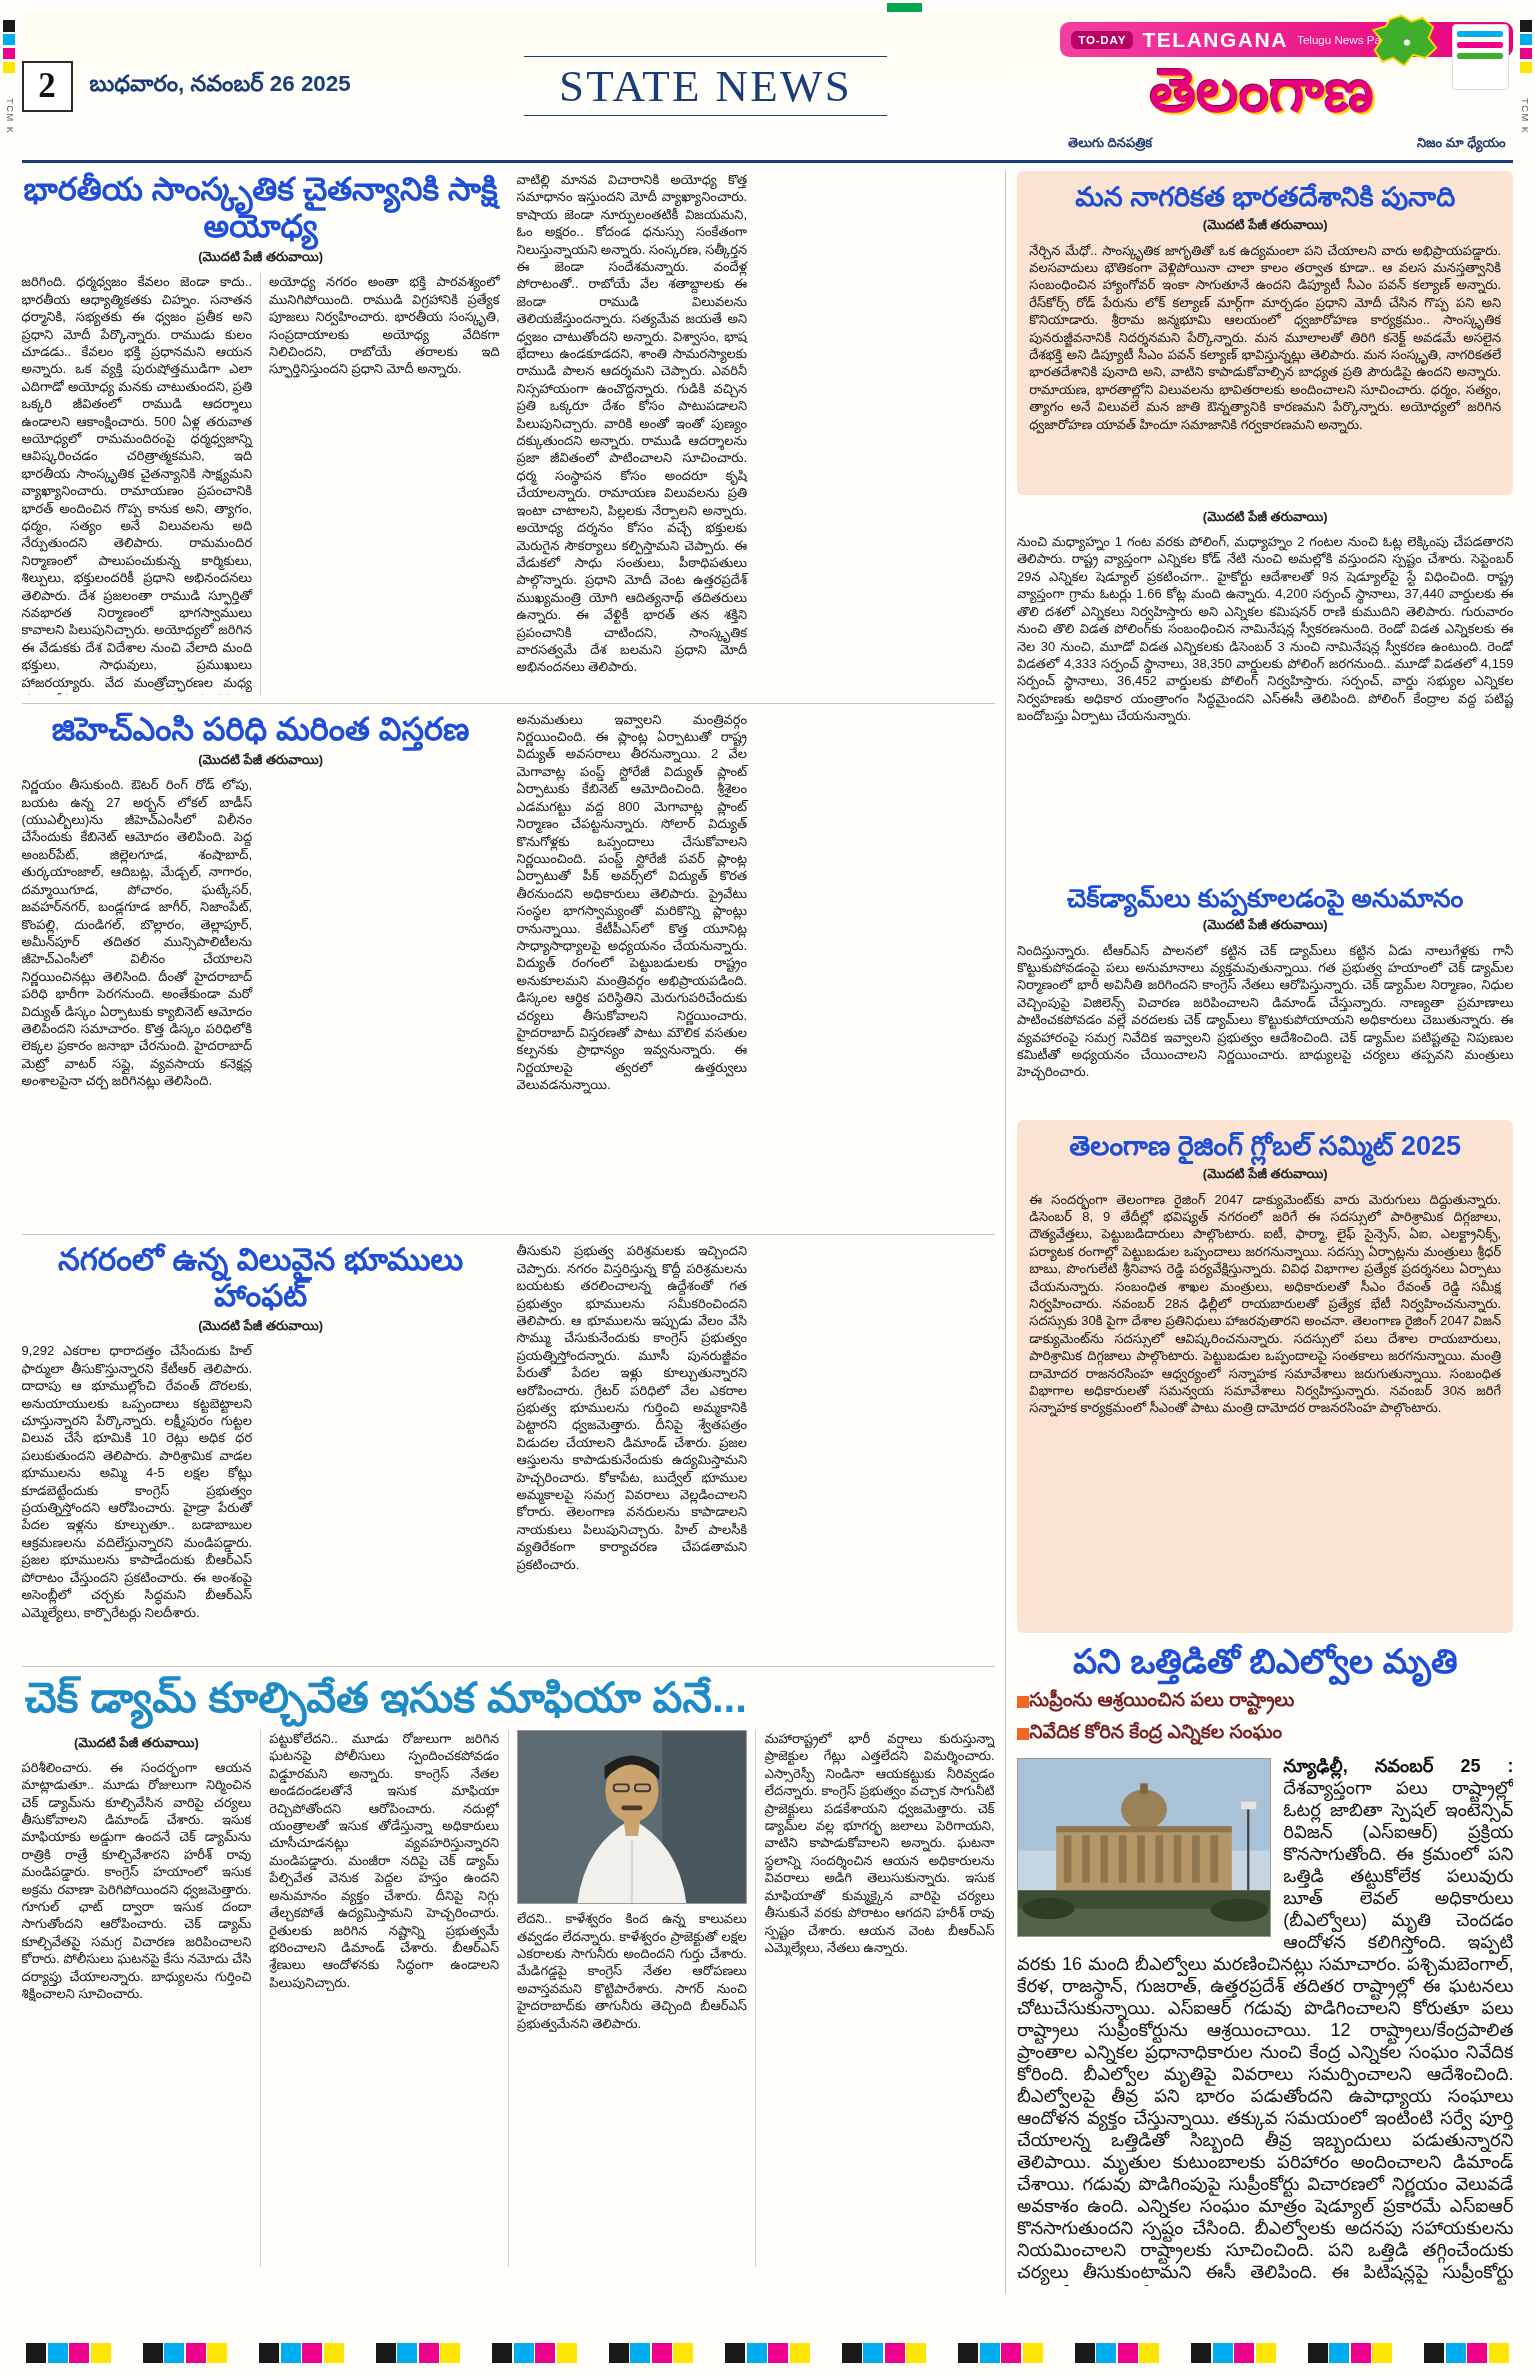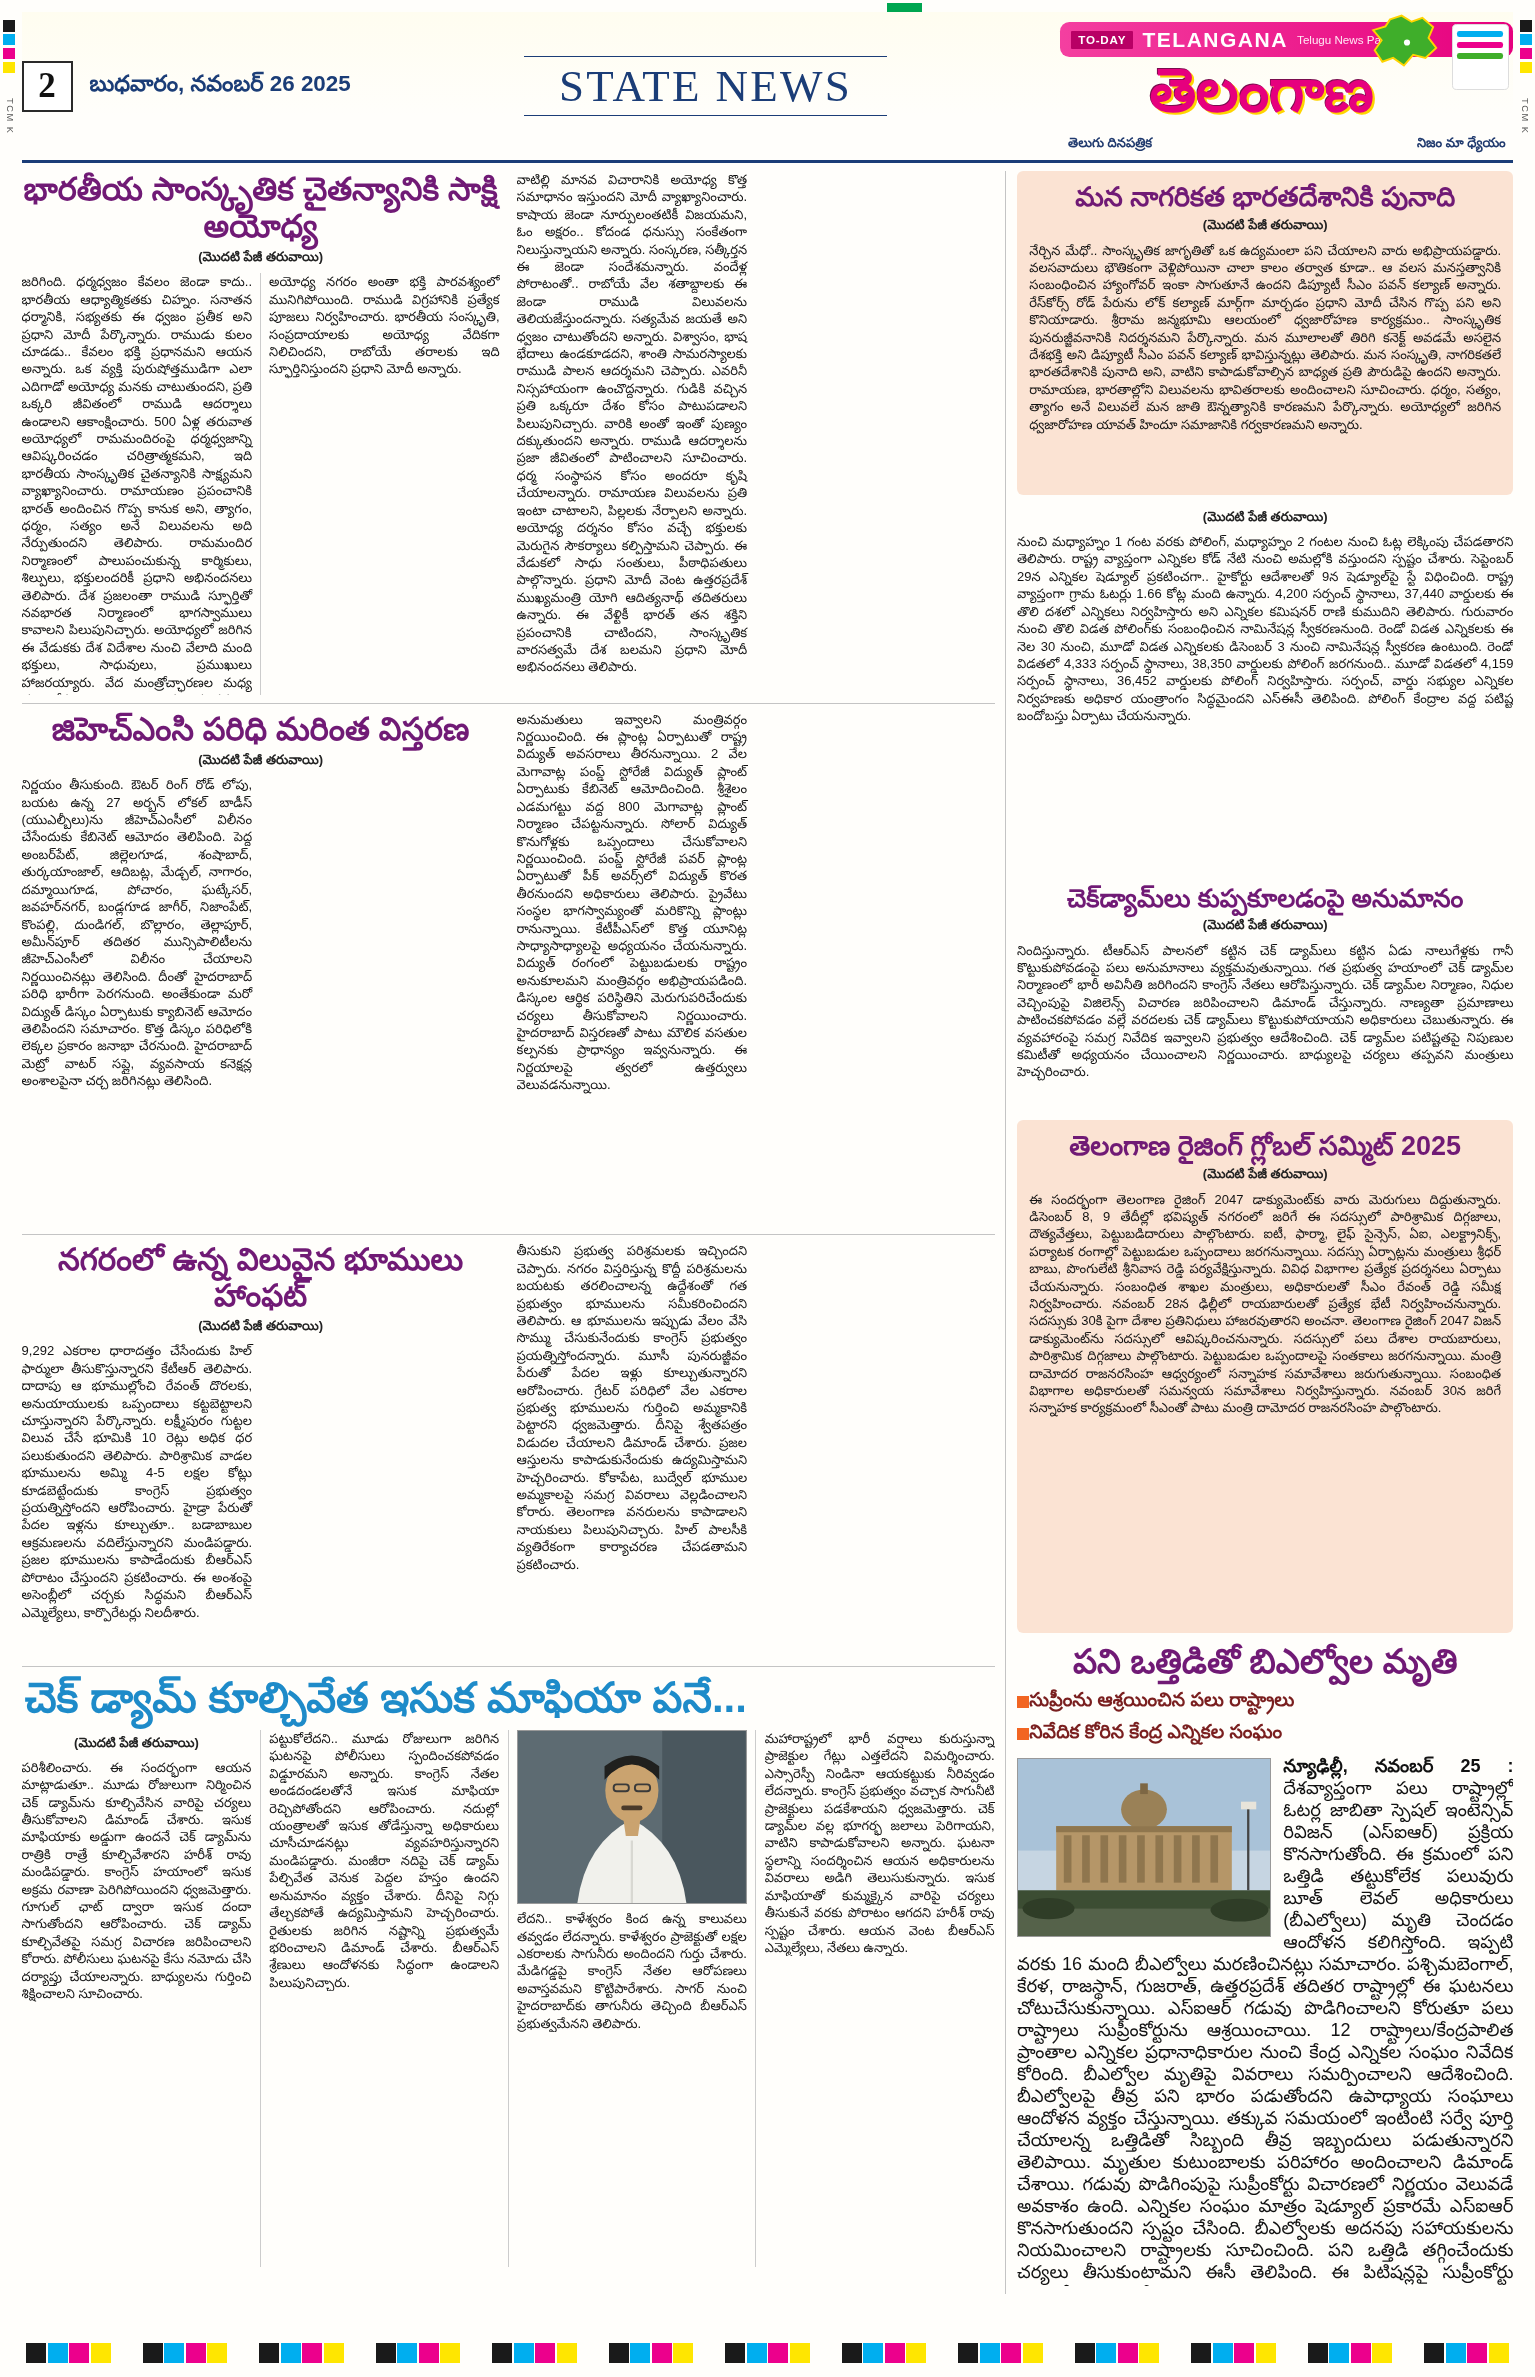--- a/index.html
+++ b/index.html
@@ -26,21 +26,21 @@
                font-family:"Liberation Serif","DejaVu Serif",serif;font-size:35px;font-weight:bold;color:#111;background:#fff;}
   .date-text{margin-left:17px;font-size:22.4px;font-weight:bold;color:var(--navy);white-space:nowrap;}
   .section-title{flex:1;text-align:center;font-family:"Liberation Serif","DejaVu Serif",serif;
                  font-size:45px;letter-spacing:2.3px;color:var(--navy);font-weight:normal;}
   .section-title .inner{display:inline-block;border-top:1.5px solid var(--navy);border-bottom:1.5px solid var(--navy);
                  padding:3.1px 35px;}
   
   .masthead{position:relative;width:453px;height:143px;flex:none;}
   .mast-banner{position:absolute;top:7.7px;left:0;right:0;height:35px;background:linear-gradient(90deg,#f43fa0,#e6007e);
                border-radius:9.3px;display:flex;align-items:center;padding:0 10.8px;gap:9.3px;}
-  .mast-today{background:#b80065;color:#fff;font-size:11.6px;font-weight:bold;padding:2.3px 7px;border-radius:1px;letter-spacing:0.8px;}
+  .mast-today{background:#b80065;color:#fff;font-size:11.6px;font-weight:bold;padding:2.3px 7px;border-radius:6px;letter-spacing:0.8px;}
   .mast-brand{color:#fff;font-size:21px;font-weight:bold;letter-spacing:1.5px;}
   .mast-brand-sub{color:#ffe9f5;font-size:11.6px;}
   .mast-panel{position:absolute;top:9.3px;right:4.6px;width:57px;height:66px;background:#fff;border:0.8px solid #ddd;
               border-radius:4.6px;display:flex;flex-direction:column;gap:4.6px;padding:6.2px 4.6px;z-index:3;}
   .mast-panel i{display:block;height:6.2px;border-radius:2.3px;}
   .mast-map{position:absolute;top:-1.5px;right:66px;width:80px;height:59px;z-index:2;}
   .mast-logo-row{position:absolute;top:43px;left:18.5px;right:69px;text-align:center;}
   .mast-logo{font-size:60px;font-weight:bold;color:var(--magenta);line-height:1.1;
              text-shadow:2.3px 2.3px 0 #ffd400,-0.8px -0.8px 0 #7a0d4e;}
   .mast-taglines{position:absolute;bottom:4.6px;left:7.7px;right:7.7px;display:flex;justify-content:space-between;
@@ -49,21 +49,21 @@
   
   main{display:flex;margin:7.7px 21.6px 0;gap:10.8px;}
   .left-main{width:973px;flex:none;}
   .vsep{width:0.8px;background:var(--rule);flex:none;}
   .right-col{flex:1;min-width:0;}
 
   article{overflow:hidden;}
   .left-main article + article{border-top:0.8px solid var(--rule);margin-top:7.7px;padding-top:7px;}
   .right-col article + article{margin-top:9.3px;}
 
-  .headline{font-size:32px;line-height:1.15;font-weight:bold;color:#701a75;text-align:center;}
+  .headline{font-size:32px;line-height:1.15;font-weight:bold;color:#1d4ed8;text-align:center;}
   .cont{font-size:13px;font-weight:bold;text-align:center;margin:4.6px 0 6.2px;color:#222;}
   .bodytext{font-size:13px;line-height:17.4px;text-align:justify;color:var(--ink);overflow:hidden;}
 
   
   .split{display:flex;gap:17px;}
   .split .half{width:50%;min-width:0;}
   .cols2{columns:2;column-gap:17px;column-rule:0.8px solid #ccc;column-fill:auto;}
 
   #a1{height:524px;} #a1 .bl{height:452px;} #a1 .br{height:518px;}
   #a6{height:524px;} #a6 .bl{height:452px;} #a6 .br{height:518px;}

